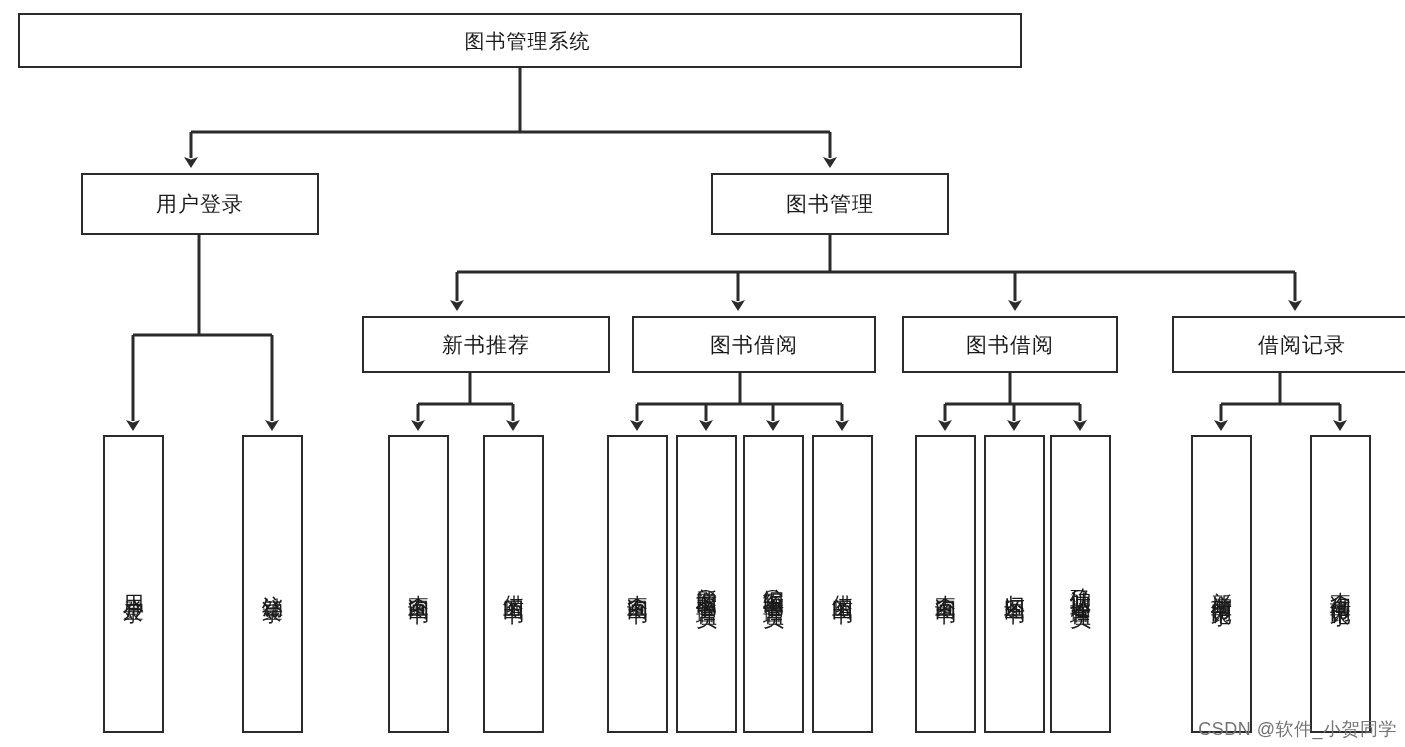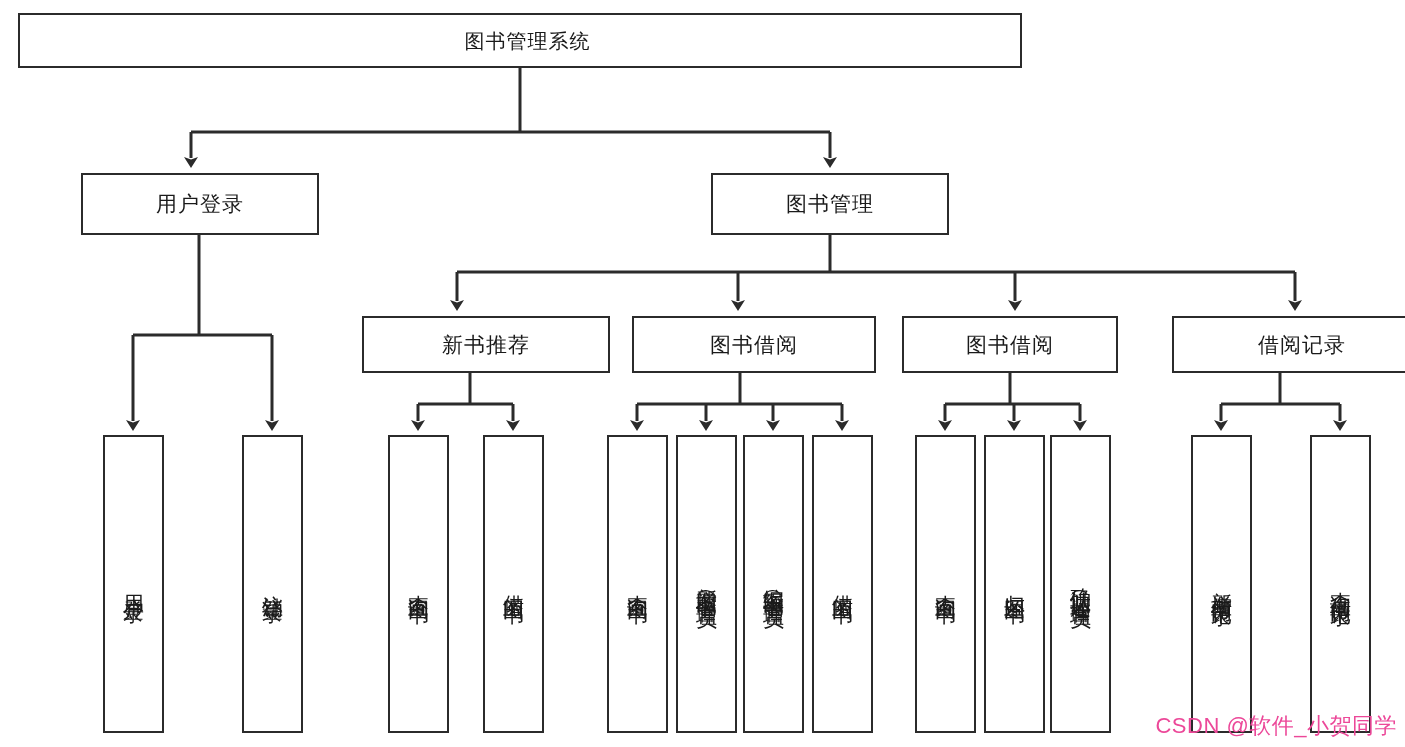--- a/index.html
+++ b/index.html
@@ -58,22 +58,22 @@
     left: 0;
     top: 0;
     width: 1405px;
     height: 747px;
     pointer-events: none;
   }
   .watermark {
     position: absolute;
     right: 8px;
     bottom: 6px;
-    font-size: 22px;
-    color: #ec4899;
+    font-size: 18px;
+    color: #737373;
     letter-spacing: 0.5px;
     white-space: nowrap;
   }
 </style>
 </head>
 <body>
 
 <div id="canvas">
 
   <svg class="links" viewBox="0 0 1405 747">

